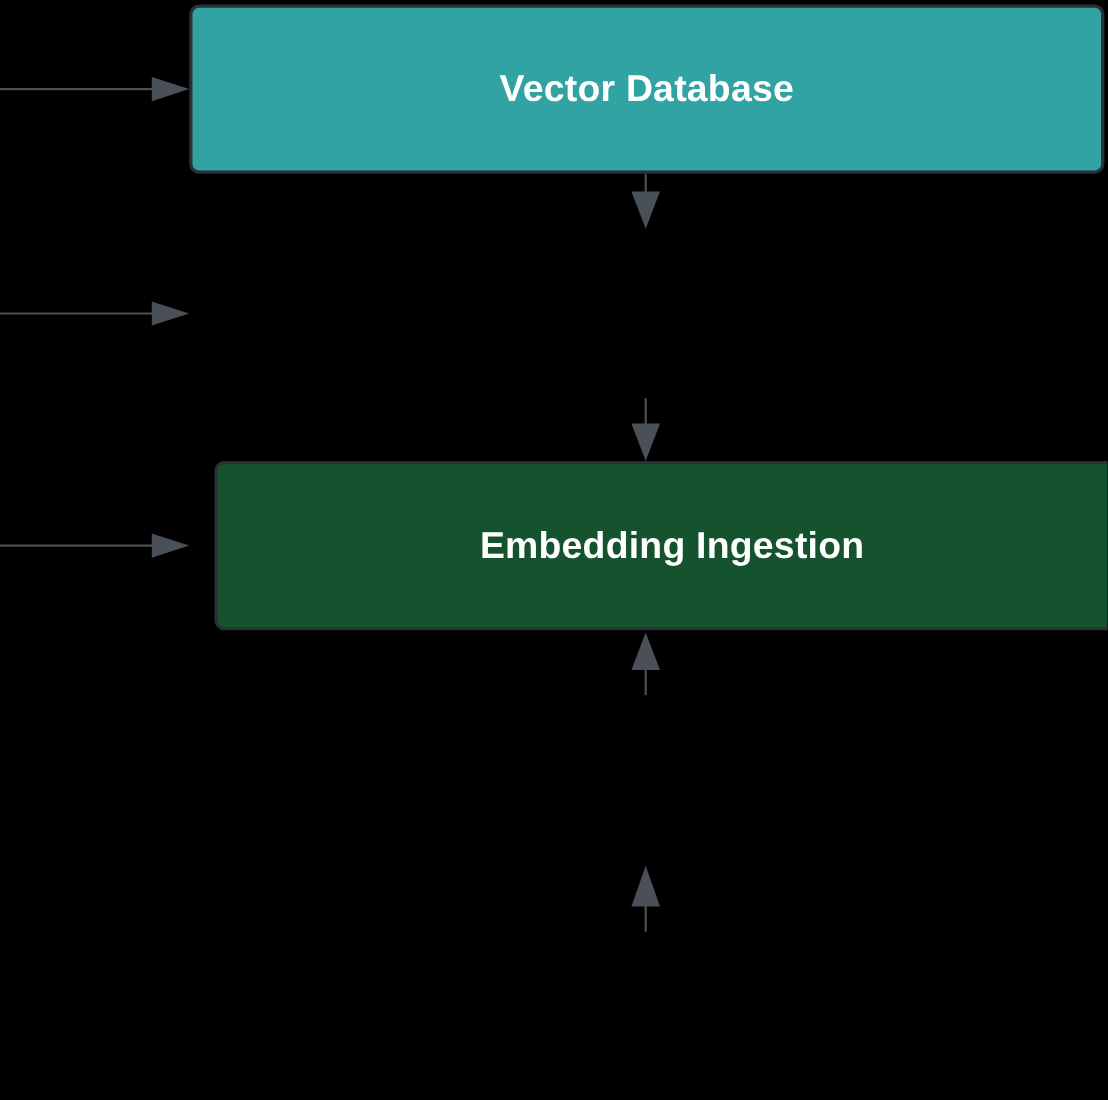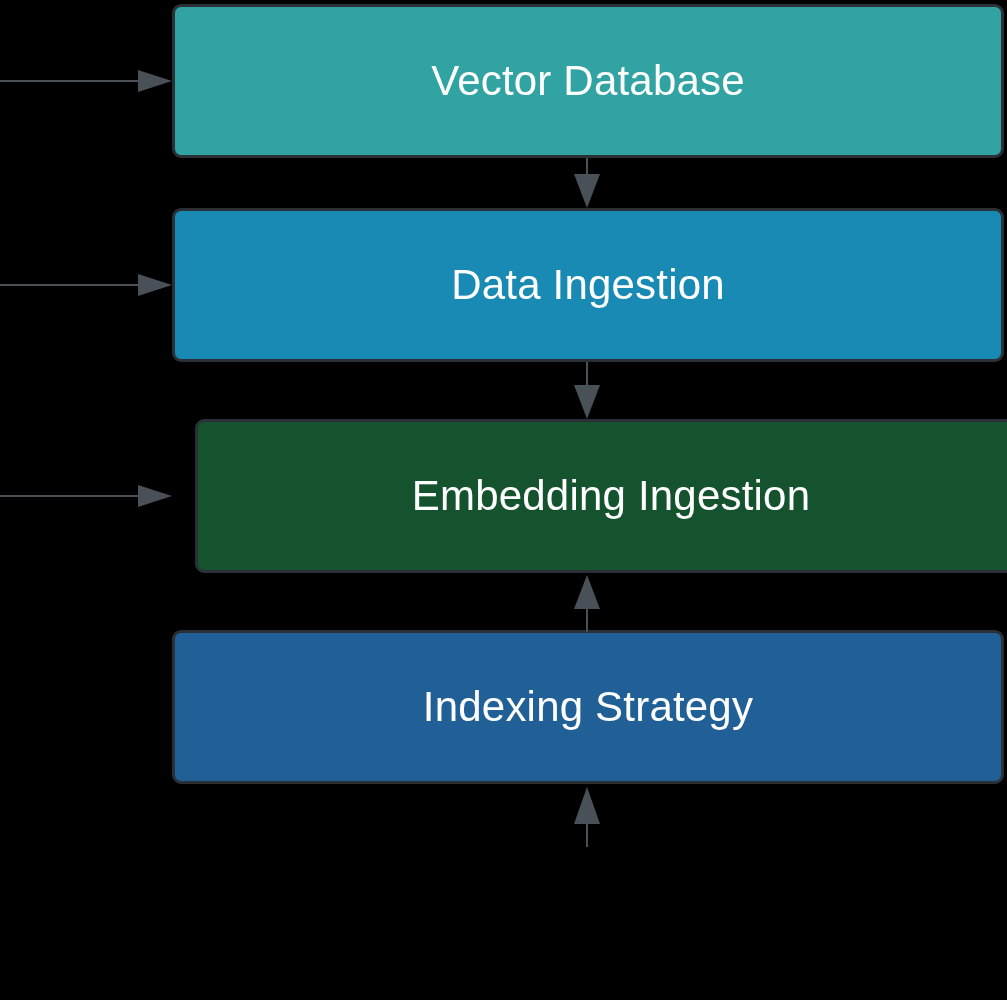--- a/index.html
+++ b/index.html
@@ -19,22 +19,22 @@
     position: absolute;
     box-sizing: border-box;
     border: 3px solid #2b3036;
     border-radius: 9px;
     display: flex;
     align-items: center;
     justify-content: center;
   }
   .node-label {
     color: #ffffff;
-    font-size: 42px;
-    font-weight: 400;
+    font-size: 34px;
+    font-weight: 700;
     letter-spacing: 0.2px;
     line-height: 1;
     white-space: nowrap;
     -webkit-font-smoothing: antialiased;
   }
   .edge {
     position: absolute;
     pointer-events: none;
   }
   .edge svg {
@@ -44,31 +44,25 @@
 </style>
 </head>
 <body>
 
 <div id="canvas">
 
   <div class="node" style="left:172px; top:4px; width:832px; height:154px; background:#32a3a3;">
     <span class="node-label">Vector Database</span>
   </div>
 
-  <div class="node" style="left:172px; top:208px; width:832px; height:154px; background:#188ab4;">
-    <span class="node-label">Data Ingestion</span>
-  </div>
 
   <div class="node" style="left:172px; top:419px; width:832px; height:154px; background:#14532d;margin-left:23px;">
     <span class="node-label">Embedding Ingestion</span>
   </div>
 
-  <div class="node" style="left:172px; top:630px; width:832px; height:154px; background:#216096;">
-    <span class="node-label">Indexing Strategy</span>
-  </div>
 
 
   <div class="edge" style="left:0px; top:63px; width:175px; height:36px;">
     <svg width="175" height="36" viewBox="0 0 175 36">
       <line x1="0" y1="18" x2="140" y2="18" stroke="#4a5058" stroke-width="2"></line>
       <polygon points="138,7 172,18 138,29" fill="#4a5058"></polygon>
     </svg>
   </div>
 
   <div class="edge" style="left:0px; top:267px; width:175px; height:36px;">

